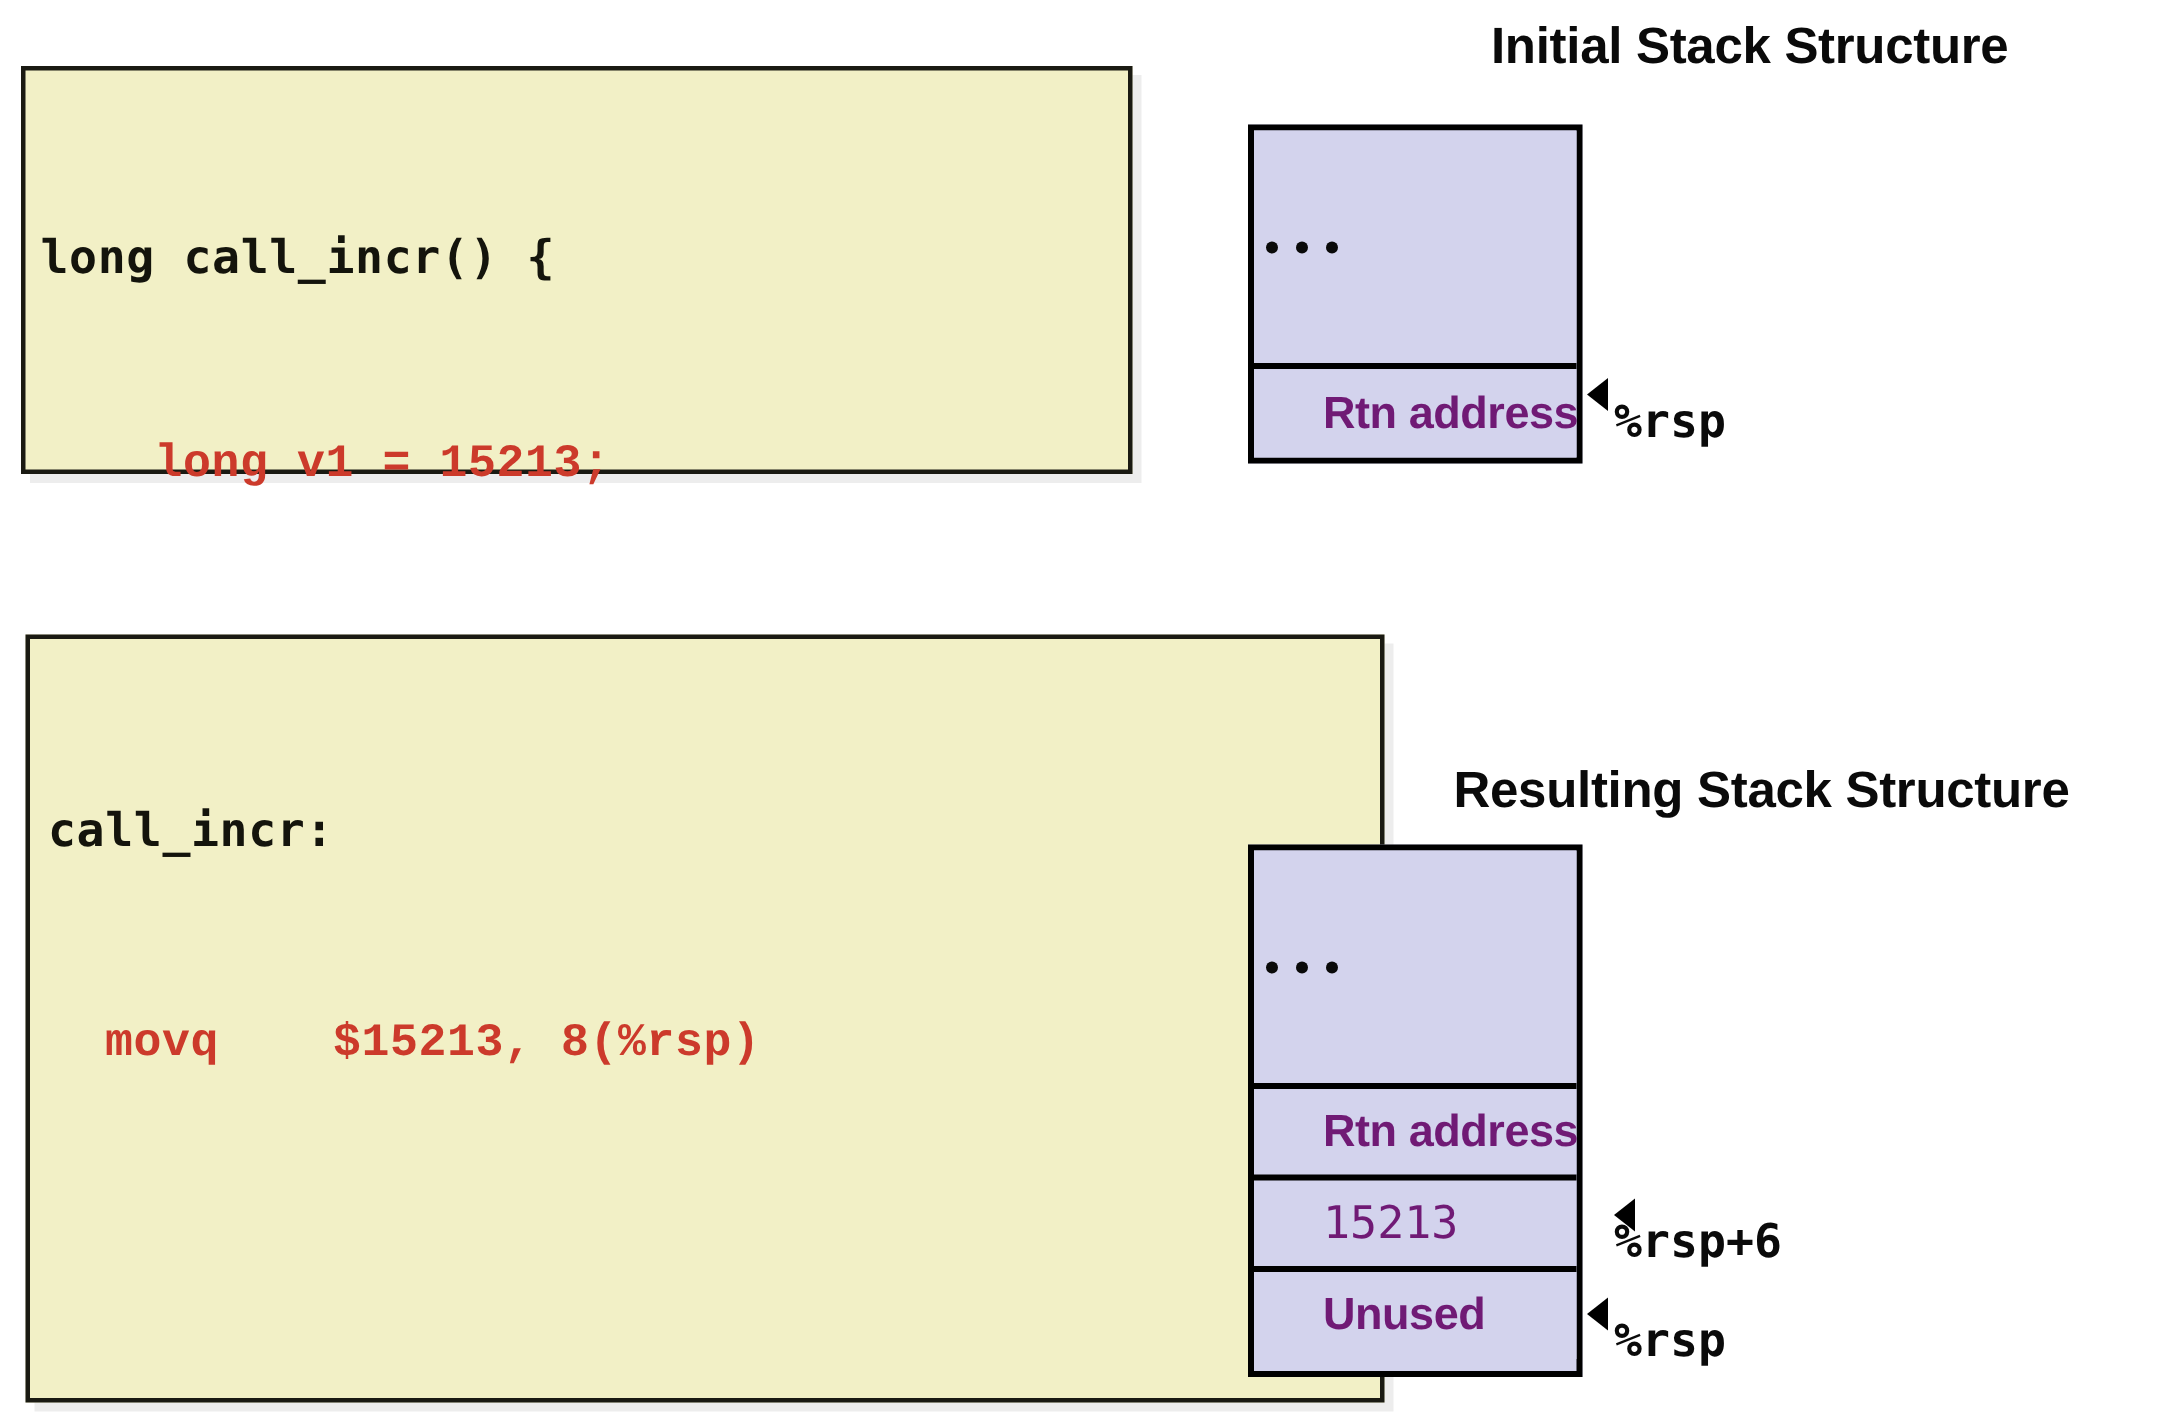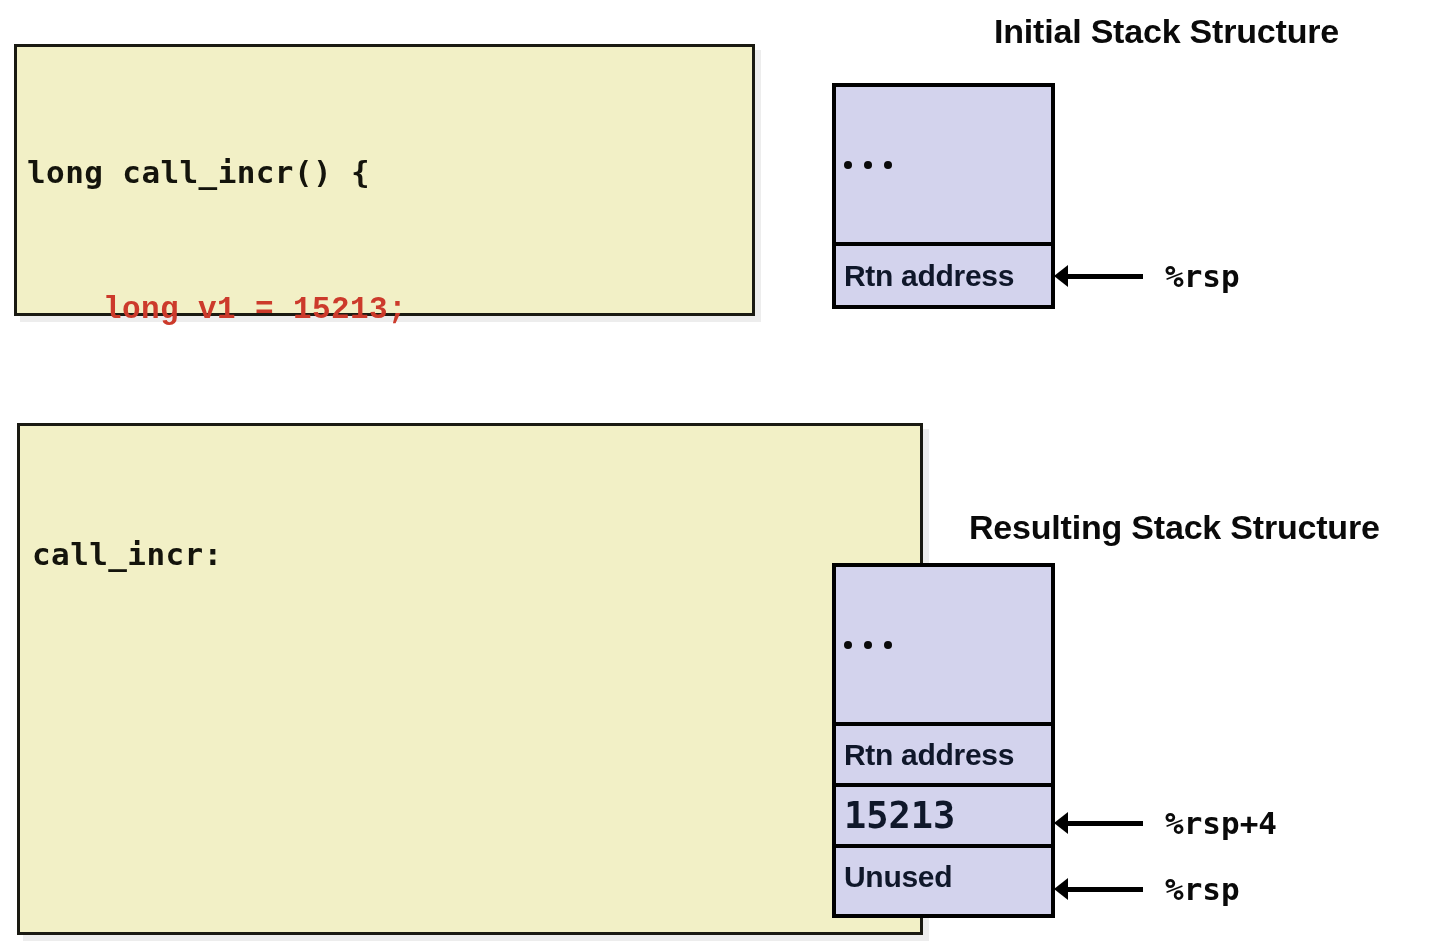--- a/index.html
+++ b/index.html
@@ -88,29 +88,30 @@
     display: flex;
     align-items: center;
   }
   .stack-cell + .stack-cell {
     border-top: 4px solid #000000;
   }
   .cell-label {
     font-family: "Liberation Sans", sans-serif;
     font-weight: bold;
     font-size: 30px;
-    color: #0f172a;
+    color: #701a75;
     padding-left: 8px;
     white-space: nowrap;
     letter-spacing: -0.3px;
+    margin-left: 38px;
   }
   .cell-label.mono {
     font-family: "DejaVu Sans Mono", "Liberation Mono", monospace;
-    font-weight: bold;
-    font-size: 37px;
+    font-weight: normal;
+    font-size: 30px;
     letter-spacing: 0px;
   }
   .dots {
     padding-left: 8px;
     display: flex;
     align-items: center;
     gap: 12px;
   }
   .dots i {
     display: block;
@@ -129,20 +130,21 @@
   #resulting-cell-rtn { height: 61px; }
   #resulting-cell-15213 { height: 61px; }
   #resulting-cell-unused { height: 62px; }
 
   
   .pointer {
     position: absolute;
     height: 26px;
     display: flex;
     align-items: center;
+    flex-direction: column;
   }
   .arrow-shaft {
     position: relative;
     width: 78px;
     height: 5px;
     background: #000000;
     margin-left: 11px;
   }
   .arrow-head {
     position: absolute;
@@ -176,20 +178,21 @@
     <div class="code-line hl">    long v1 = 15213;</div>
     <div class="code-line">    long v2 = incr(&amp;v1, 3000);</div>
     <div class="code-line">    return v1+v2;</div>
     <div class="code-line">}</div>
   </div>
 </div>
 
 <div class="code-box" id="asm-code-box">
   <div class="code-lines">
     <div class="code-line">call_incr:</div>
+    <div class="code-line hl">  movq    $15213, 8(%rsp)</div>
     
     
     
     
     
     
   </div>
 </div>
 
 <div class="stack-title" id="initial-title">Initial Stack Structure</div>
@@ -232,21 +235,21 @@
   </div>
   <div class="stack-cell" id="resulting-cell-unused">
     <span class="cell-label">Unused</span>
   </div>
 </div>
 
 <div class="pointer" id="ptr-result-rsp8">
   <span class="arrow-shaft">
       <span class="arrow-head"></span>
     </span>
-  <span class="pointer-label">%rsp+4</span>
+  <span class="pointer-label">%rsp+6</span>
 </div>
 
 <div class="pointer" id="ptr-result-rsp">
   <span class="arrow-shaft">
       <span class="arrow-head"></span>
     </span>
   <span class="pointer-label">%rsp</span>
 </div>
 
 </body></html>

